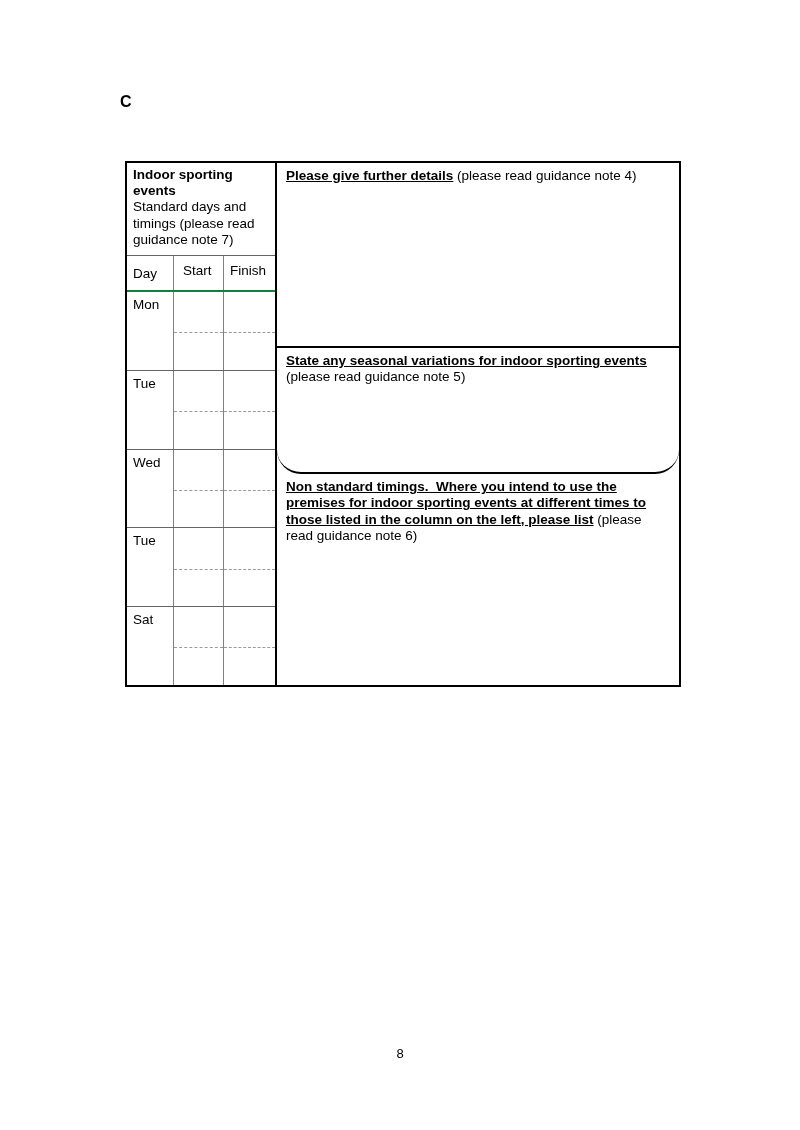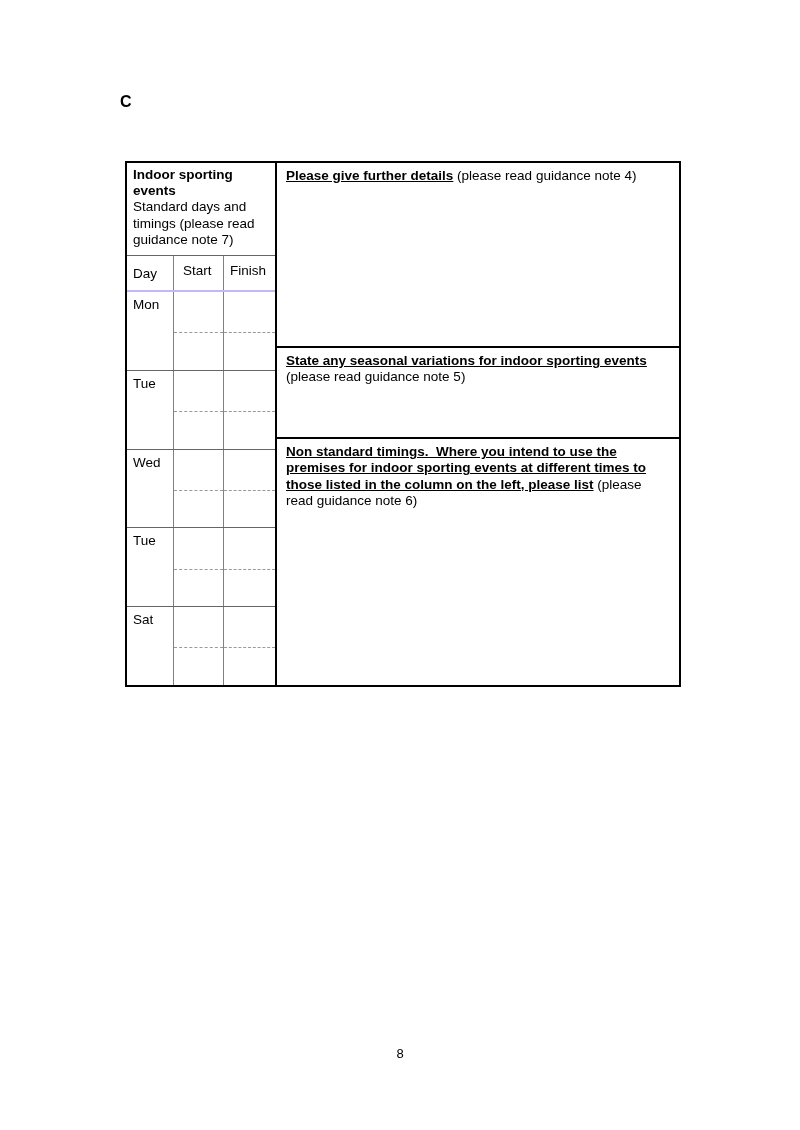--- a/index.html
+++ b/index.html
@@ -43,21 +43,21 @@
     height: 88px;
     box-sizing: content-box;
     padding: 4px 5px 0 6px;
     border-bottom: 1px solid #666666;
     line-height: 1.2;
   }
   .left-header .hdr-bold { display: block; font-weight: bold; }
   .dsf-row {
     height: 34px;
     display: flex;
-    border-bottom: 2px solid #c4b5fd;
+    border-bottom: 2px solid #15803d;
     box-sizing: content-box;
   }
   .dsf-cell { box-sizing: border-box; }
   .dsf-day    { width: 47px; border-right: 1px solid #808080; padding: 10px 0 0 6px; }
   .dsf-start  { width: 50px; border-right: 1px solid #808080; padding: 7px 0 17px 9px; }
   .dsf-finish { flex: 1; padding: 7px 0 8px 6px; }
   .day-area { flex: 1; display: flex; flex-direction: column; }
   .day-block {
     flex: 1;
     display: flex;
@@ -81,21 +81,21 @@
   .sf-top { flex: 1.1; border-bottom: 1px dashed #9a9a9a; }
   .sf-bottom { flex: 1; }
   
   .right-col { flex: 1; display: flex; flex-direction: column; }
   .r-section {
     box-sizing: border-box;
     padding: 5px 12px 0 9px;
     line-height: 1.22;
   }
   .r-sec-1 { height: 185px; border-bottom: 2px solid #000000; }
-  .r-sec-2 { height: 91px; border-bottom: 2px solid #000000; }
+  .r-sec-2 { height: 126px; border-bottom: 2px solid #000000; border-radius: 24px; }
   .r-sec-3 { flex: 1; }
   .r-heading { font-weight: bold; text-decoration: underline; }
   .page-number {
     position: absolute;
     left: 0;
     top: 1046px;
     width: 100%;
     text-align: center;
     font-size: 13px;
   }

